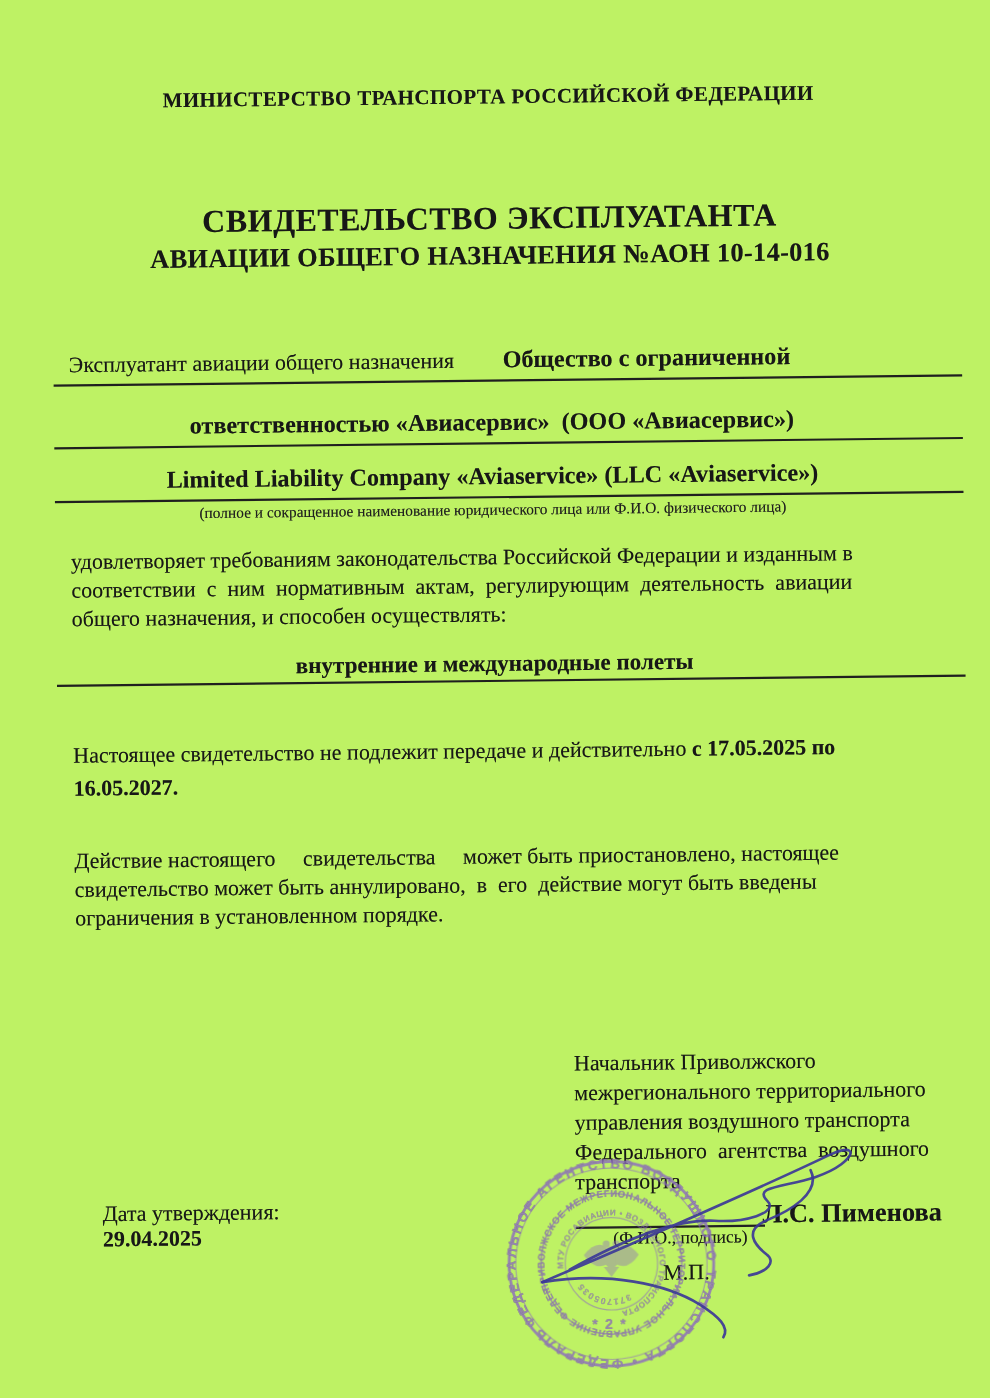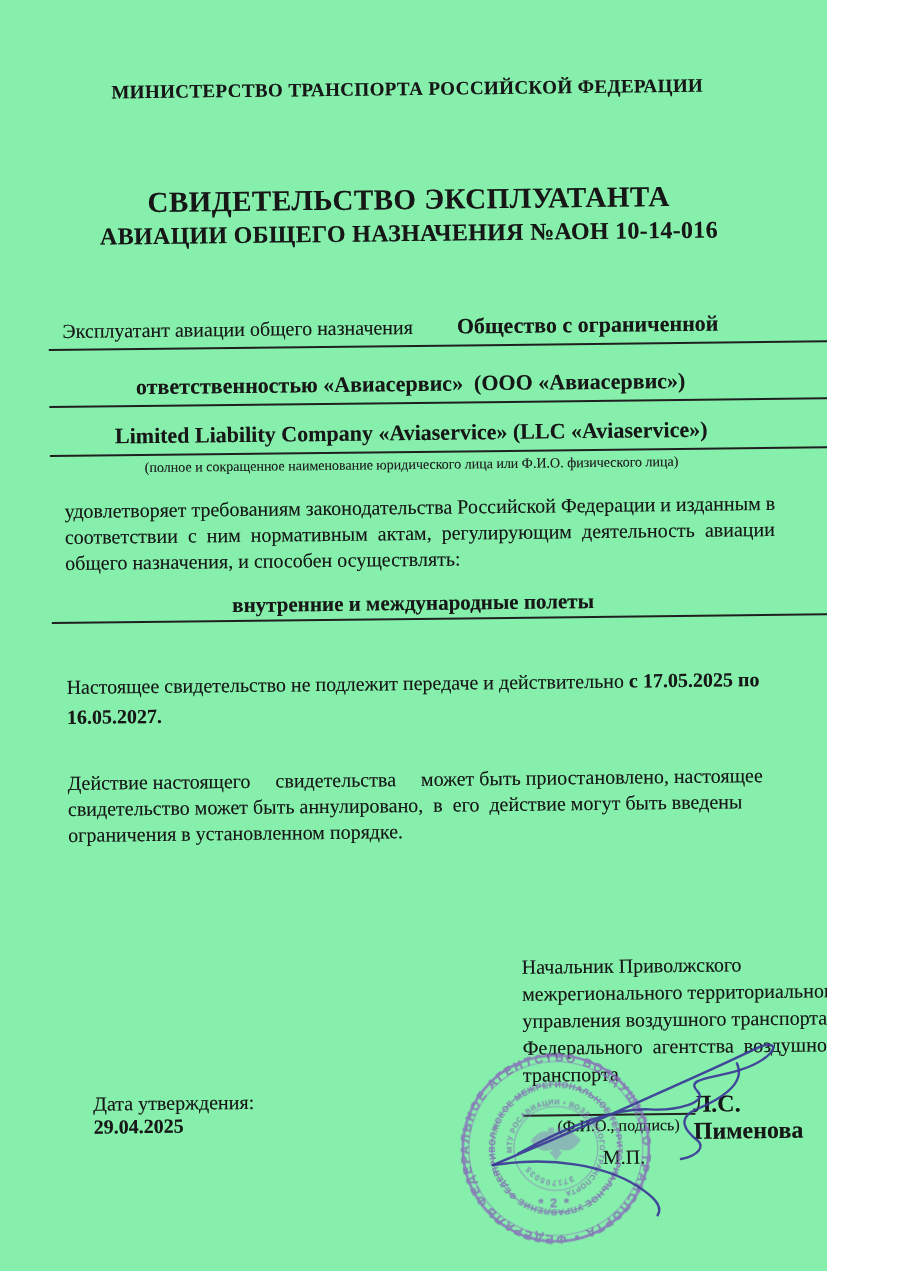--- a/index.html
+++ b/index.html
@@ -1,18 +1,18 @@
 <!DOCTYPE html>
 <html lang="ru"><head>
 <meta charset="utf-8">
 <style>
   html,body{margin:0;padding:0;background:#ffffff;}
   .page{
-    position:relative;width:827px;height:1271px;overflow:hidden;
-    background:#86efac;
+    position:relative;width:900px;height:1271px;overflow:hidden;
+    background:#bef264;
     font-family:"Liberation Serif","DejaVu Serif",serif;
     color:#171717;
     text-shadow:0 0 .4px rgba(0,0,0,.38);
   }
   .content{position:absolute;inset:0;transform:rotate(-0.65deg);transform-origin:50% 50%;}
   .abs{position:absolute;}
   .center{left:0;right:0;text-align:center;}
   .pre{white-space:pre-wrap;}
   .ministry{top:78px;font-size:19px;font-weight:bold;letter-spacing:.4px;}
   .title1{top:183px;font-size:29px;font-weight:bold;letter-spacing:.5px;}

